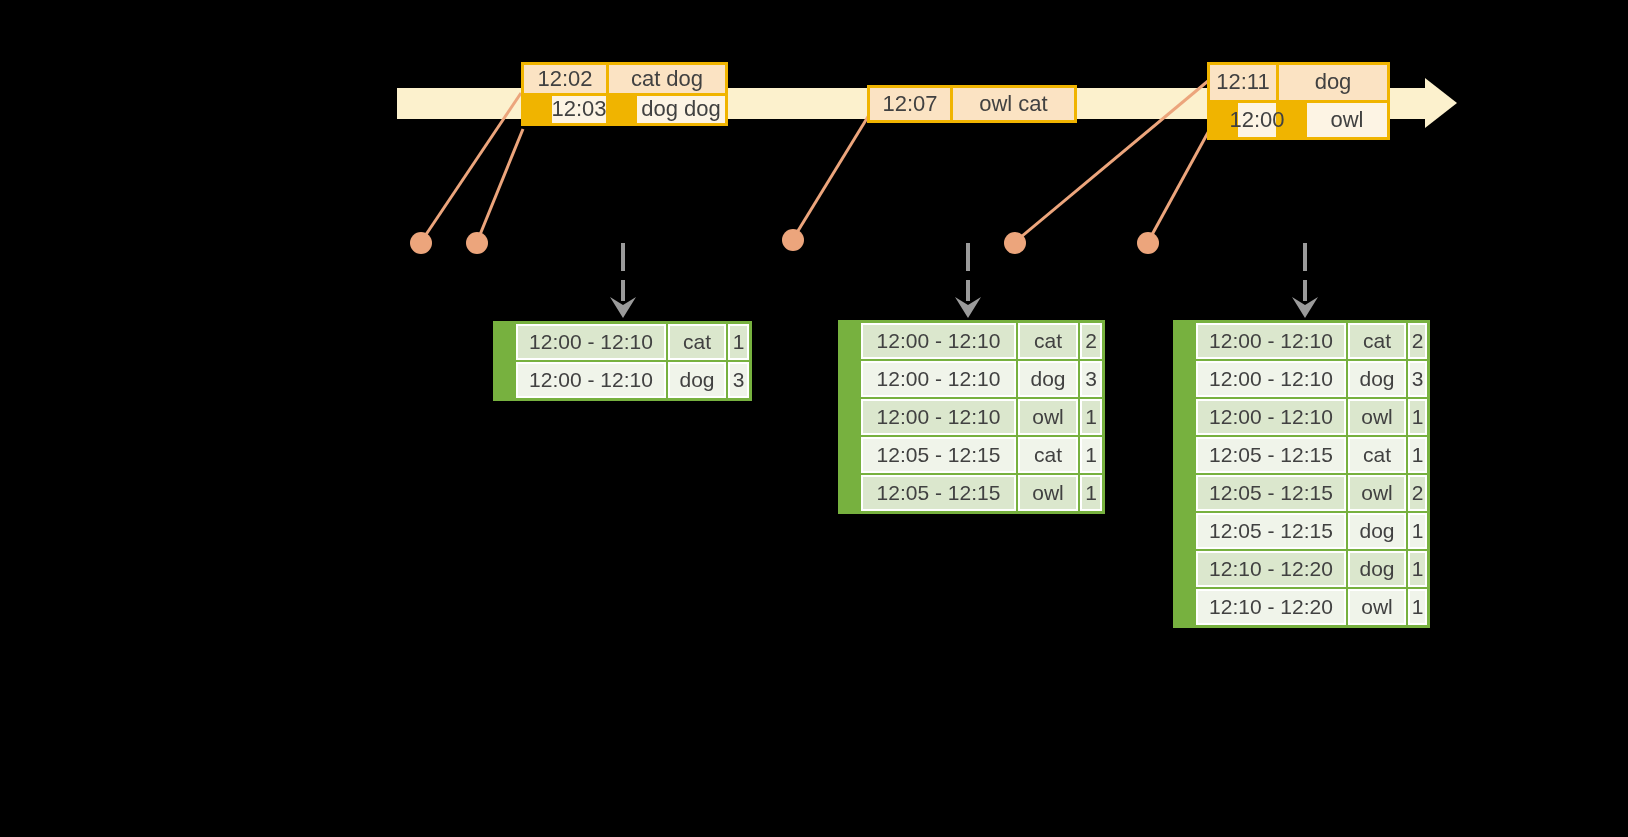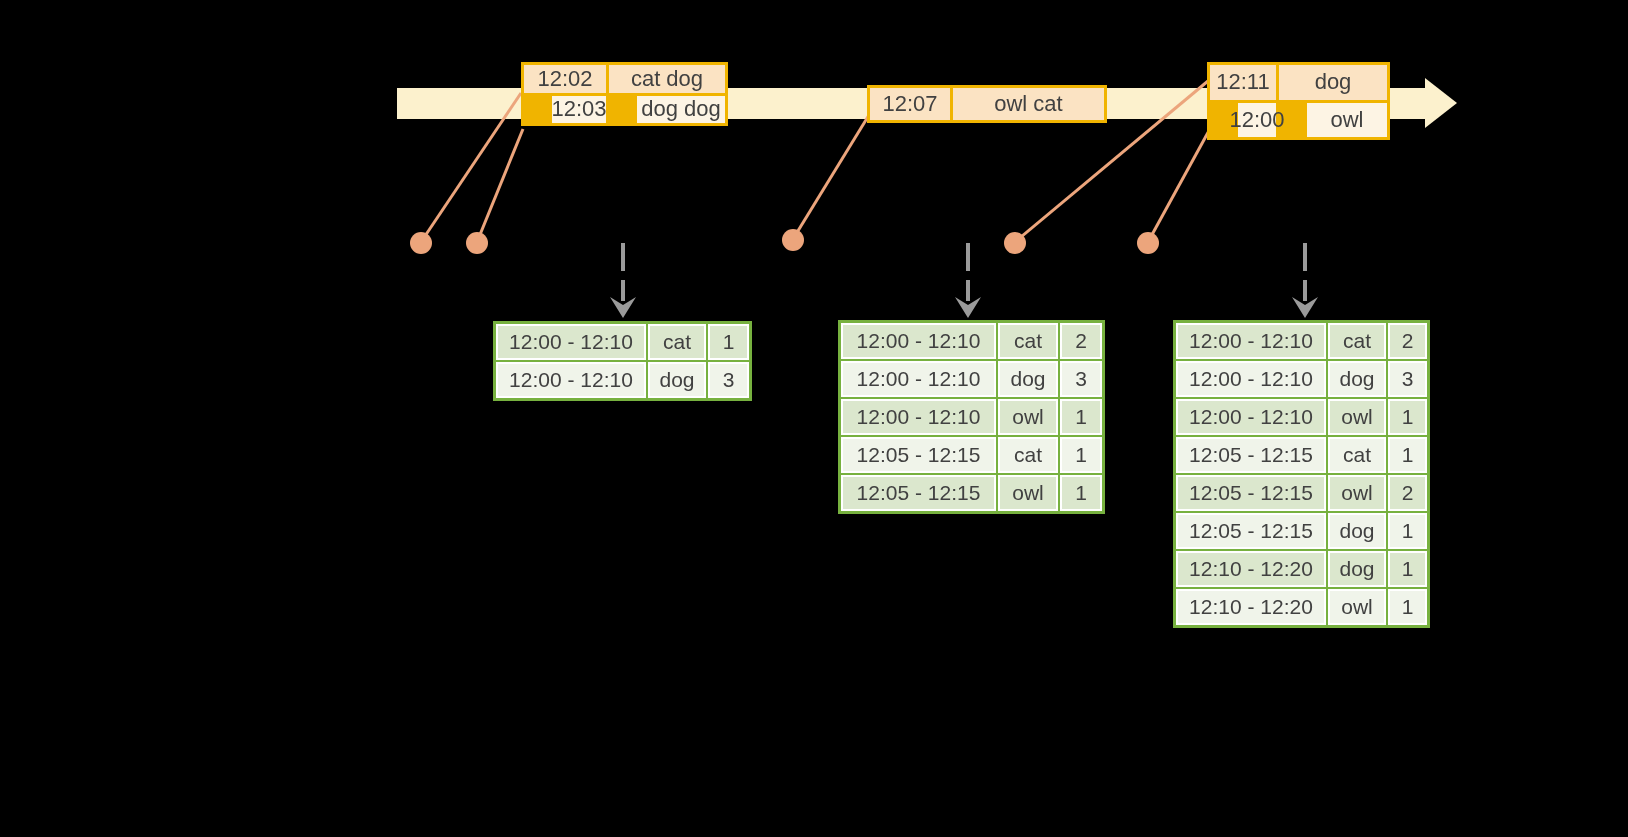--- a/index.html
+++ b/index.html
@@ -29,29 +29,30 @@
     display:grid;gap:3px;background:var(--event-border);
     border:3px solid var(--event-border);
   }
   .ecell{
     display:flex;align-items:center;justify-content:center;
     font-size:22px;color:var(--text);
   }
   .ecell.dark{background:var(--event-cell-dark);}
   .ecell.light{background:var(--event-cell-light);margin-left:28px;}
   #event-box-1{left:521px;top:62px;width:207px;height:64px;grid-template-columns:82px 1fr;}
-  #event-box-2{left:867px;top:85px;width:240px;height:38px;grid-template-columns:80px 1fr;}
+  #event-box-2{left:867px;top:85px;width:210px;height:38px;grid-template-columns:80px 1fr;}
   #event-box-3{left:1207px;top:62px;width:183px;height:78px;grid-template-columns:66px 1fr;}
 
   
   .result-table{
     position:absolute;z-index:2;box-sizing:border-box;
     display:grid;gap:2px;background:var(--table-border);
     border:3px solid var(--table-border);
     grid-auto-rows:36px;
+    padding-left:20px;
   }
   #result-table-1{left:493px;top:321px;width:259px;grid-template-columns:150px 58px 1fr;}
   #result-table-2{left:838px;top:320px;width:267px;grid-template-columns:155px 60px 1fr;}
   #result-table-3{left:1173px;top:320px;width:257px;grid-template-columns:150px 58px 1fr;}
   .rrow{display:contents;}
   .rcell{
     box-sizing:border-box;border:2px solid #ffffff;
     background:var(--table-cell-dark);
     display:flex;align-items:center;justify-content:center;
     font-size:21px;color:var(--text);white-space:nowrap;

